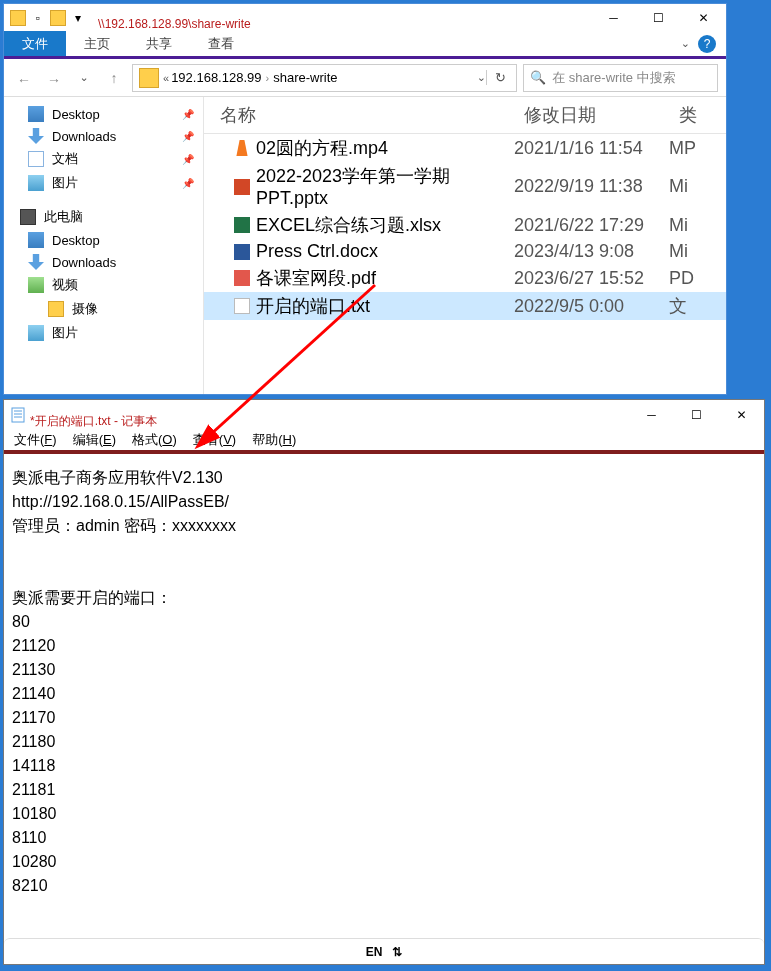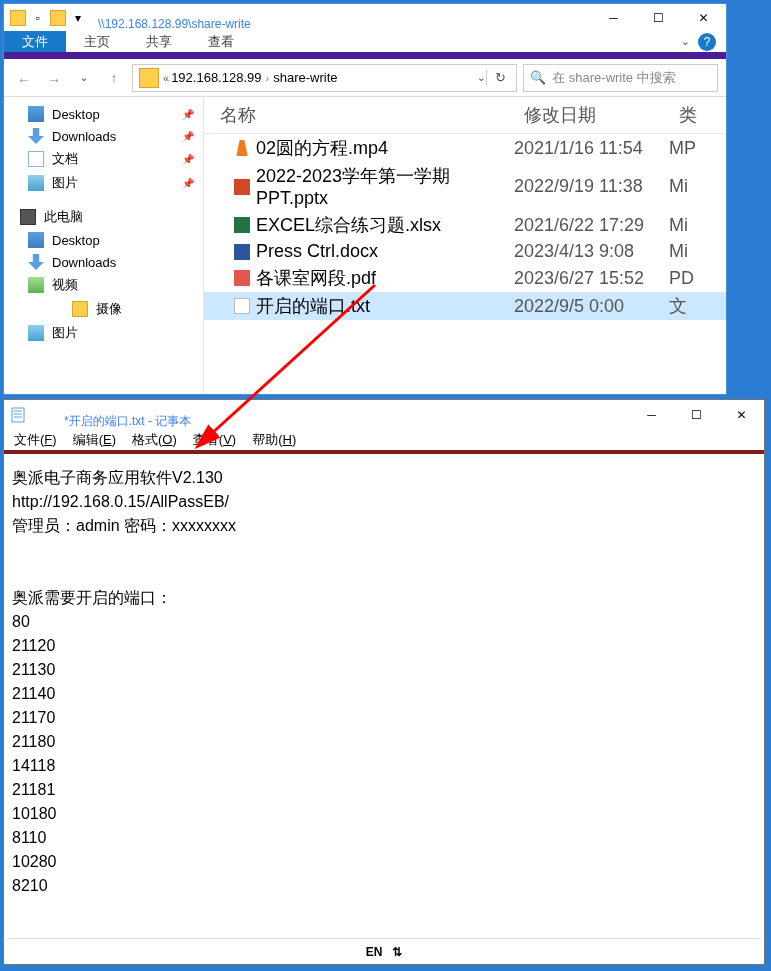--- a/index.html
+++ b/index.html
@@ -3,54 +3,54 @@
 <meta charset="utf-8">
 <style>
 * { box-sizing: border-box; margin: 0; padding: 0; font-family: "Microsoft YaHei", "Segoe UI", sans-serif; }
 body { background: #2b7cd3; width: 771px; height: 971px; position: relative; overflow: hidden; }
 .window { background: #fff; border: 1px solid #4a8cd8; position: absolute; display: flex; flex-direction: column; }
 .explorer { left: 3px; top: 3px; width: 724px; height: 392px; }
 .notepad { left: 3px; top: 399px; width: 762px; height: 566px; border-color: #777; }
 .titlebar { height: 27px; display: flex; align-items: center; font-size: 12px; }
 .titlebar-icons { display: flex; gap: 4px; align-items: center; padding: 0 6px; }
 .qat-icon { width: 16px; height: 16px; display: flex; align-items: center; justify-content: center; }
-.titlebar-title { flex: 1; padding-left: 6px; color: #3b82f6; margin-top: 12px; }
+.titlebar-title { flex: 1; padding-left: 6px; color: #b91c1c; margin-top: 12px; }
 .winctrl { display: flex; margin-left: auto; }
 .winctrl button { width: 45px; height: 27px; border: none; background: transparent; font-size: 12px; color: #000; display: flex; align-items: center; justify-content: center; }
-.ribbon-tabs { height: 28px; display: flex; align-items: stretch; border-bottom: 7px solid #4c1d95; font-size: 13px; text-align: center; }
+.ribbon-tabs { height: 28px; display: flex; align-items: stretch; border-bottom: 3px solid #4c1d95; font-size: 13px; text-align: center; }
 .ribbon-tab { padding: 4px 18px; display: flex; align-items: center; color: #444; }
 .ribbon-tab.file { background: #1979ca; color: #fff; }
 .ribbon-right { margin-left: auto; display: flex; align-items: center; gap: 8px; padding-right: 10px; }
 .help-icon { width: 18px; height: 18px; border-radius: 50%; background: #1979ca; color: #fff; font-size: 12px; display: flex; align-items: center; justify-content: center; }
 .navbar { height: 38px; display: flex; align-items: center; gap: 6px; padding: 4px 8px; border-bottom: 1px solid #ddd; }
 .nav-arrow { width: 24px; height: 24px; display: flex; align-items: center; justify-content: center; color: #888; font-size: 14px; }
 .addressbar { flex: 1; height: 28px; border: 1px solid #ccc; display: flex; align-items: center; font-size: 13px; padding: 0 2px; }
 .addr-icon { width: 20px; height: 20px; background: #ffcf4b; border: 1px solid #d8a52d; margin: 0 4px; }
 .breadcrumb { display: flex; align-items: center; gap: 0; flex: 1; }
 .breadcrumb span { padding: 0 2px; }
 .breadcrumb .sep { color: #888; }
 .refresh { width: 28px; text-align: center; border-left: 1px solid #ccc; color: #555; }
 .searchbox { width: 195px; height: 28px; border: 1px solid #ccc; display: flex; align-items: center; padding: 0 6px; font-size: 13px; color: #888; gap: 6px; }
 .explorer-body { flex: 1; display: flex; overflow: hidden; }
 .sidebar { width: 200px; border-right: 1px solid #e5e5e5; padding: 6px 0; font-size: 13px; overflow: hidden; }
 .side-item { display: flex; align-items: center; padding: 3px 8px 3px 24px; gap: 8px; }
-.side-item.sub { padding-left: 68px; text-align: right; }
+.side-item.sub { padding-left: 44px; text-align: right; }
 .side-icon { width: 16px; height: 16px; flex-shrink: 0; }
 .pin { margin-left: auto; color: #888; font-size: 10px; }
 .side-group { margin-top: 10px; }
 .filepane { flex: 1; display: flex; flex-direction: column; font-size: 18px; }
 .colheader { display: flex; border-bottom: 1px solid #e5e5e5; color: #555; }
 .col { padding: 6px 10px; }
 .col-name { width: 310px; padding-left: 16px; }
 .col-date { width: 155px; }
 .col-type { flex: 1; }
 .filerow { display: flex; align-items: center; padding: 2px 0; }
 .filerow.selected { background: #cce8ff; }
 .file-icon { width: 16px; height: 16px; margin: 0 6px 0 14px; flex-shrink: 0; }
-.notepad .titlebar { height: 30px; gap: 34px; }
+.notepad .titlebar { height: 30px; }
 .notepad .titlebar-title { padding-left: 4px; }
 .np-icon { width: 16px; height: 16px; margin-left: 6px; }
 .menubar { height: 24px; display: flex; align-items: center; gap: 16px; padding: 0 10px; font-size: 13px; border-bottom: 4px solid #7f1d1d; }
 .menubar span u { text-decoration: underline; }
 .np-content { flex: 1; padding: 12px 8px; font-size: 16px; line-height: 1.5; white-space: pre-wrap; overflow: auto; font-family: "Microsoft YaHei", sans-serif; }
 .np-status { height: 26px; border-top: 1px solid #ddd; display: flex; align-items: center; justify-content: center; font-size: 12px; font-weight: bold; gap: 10px; border-radius: 6px; }
 .arrow-svg { position: absolute; left: 180px; top: 265px; pointer-events: none; z-index: 100; }
 .watermark { position: absolute; right: 10px; bottom: 6px; color: #ffffff; font-size: 14px; z-index: 200; font-style: italic; }
 .ico-desktop { background: linear-gradient(#5aa0e0,#3a7ec0); }
 .ico-download { background: #5aa0e0; clip-path: polygon(30% 0,70% 0,70% 50%,100% 50%,50% 100%,0 50%,30% 50%); }

